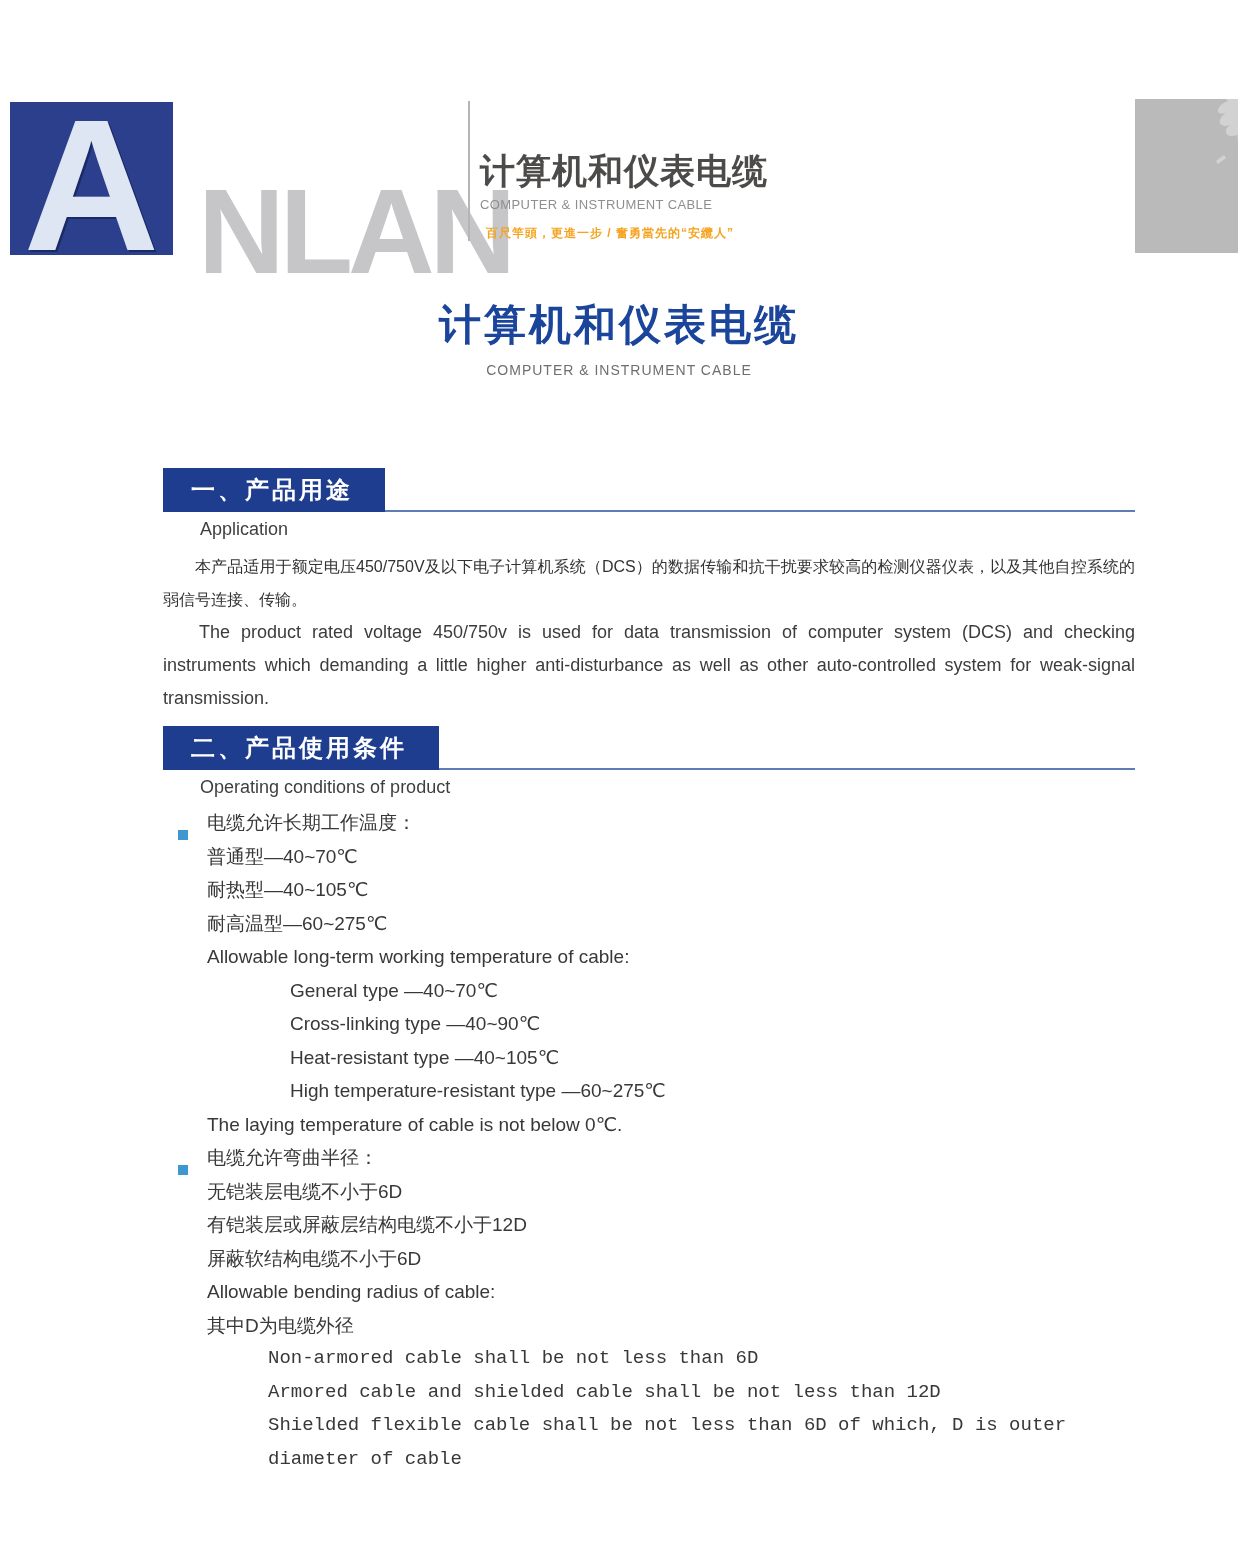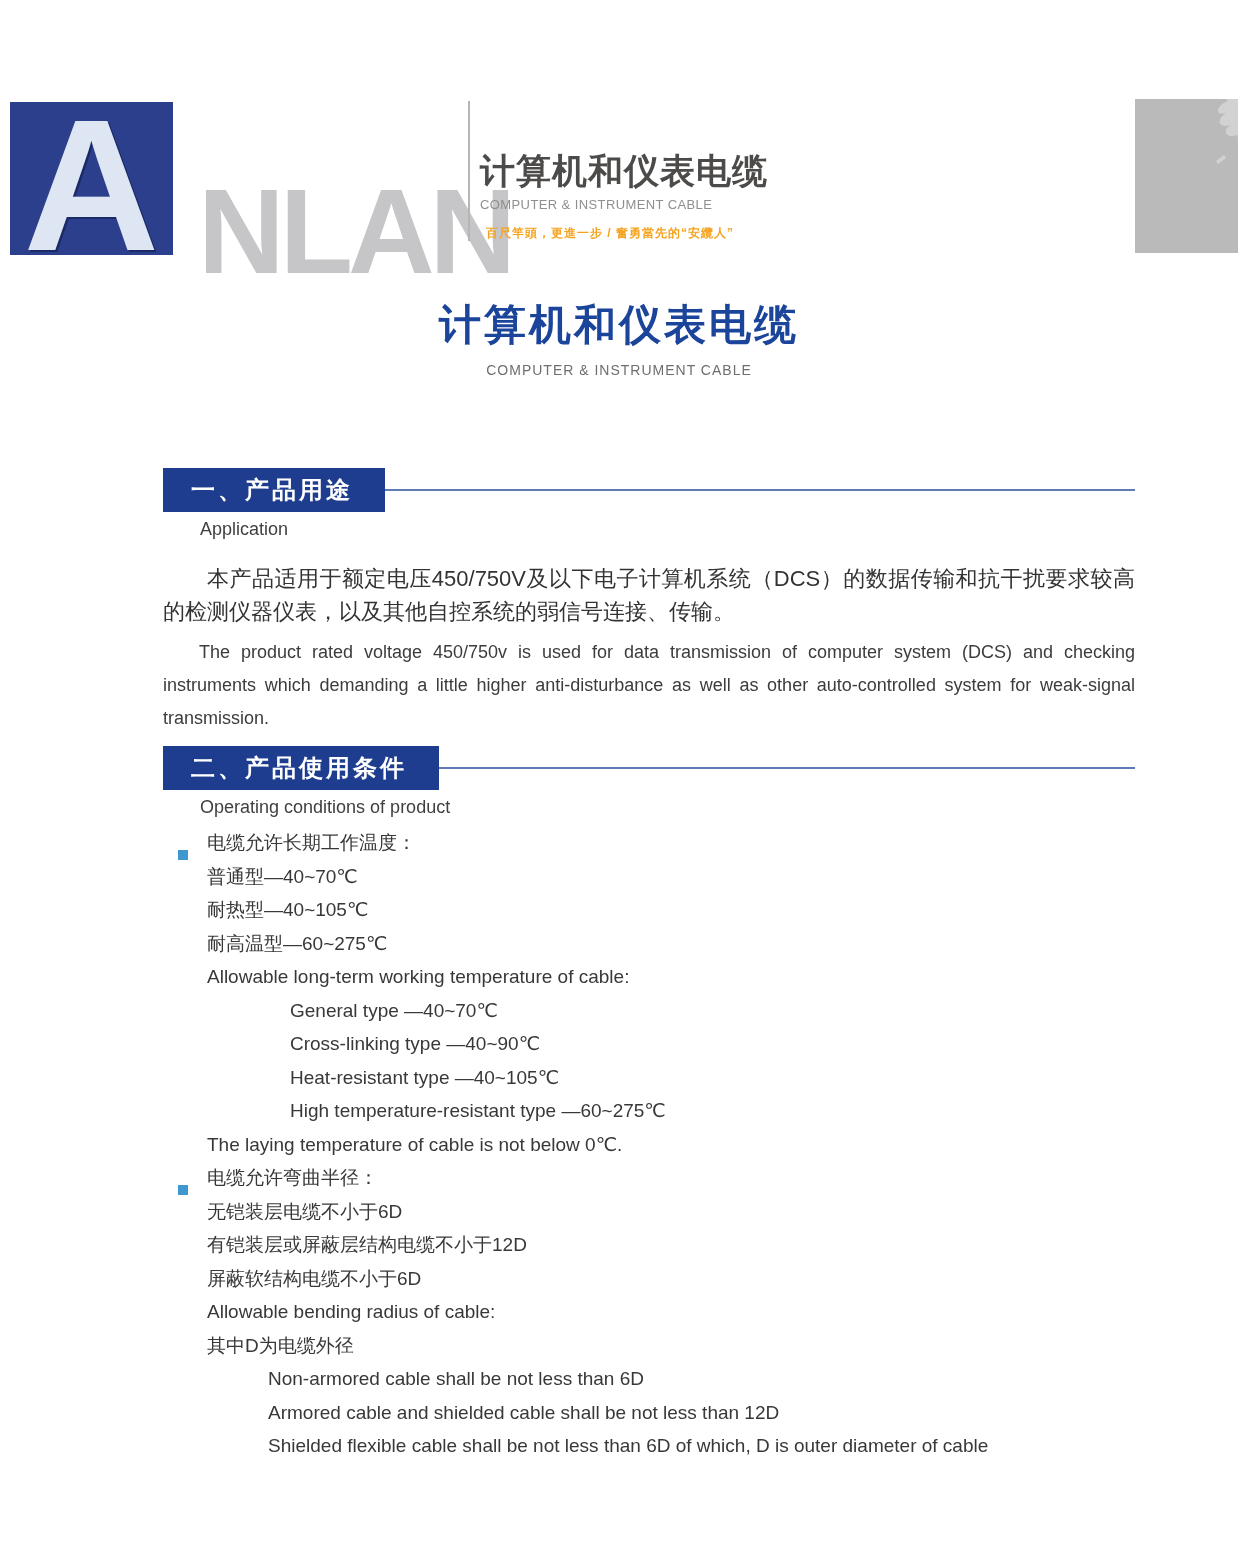--- a/index.html
+++ b/index.html
@@ -48,46 +48,46 @@
     position:absolute;left:1135px;top:99px;width:103px;height:154px;
     background:var(--photo-gray);overflow:hidden;
   }
   .photo-block svg{position:absolute;right:-8px;top:-6px;}
   
   .main-title{position:absolute;top:297px;left:0;width:100%;text-align:center;}
   .mt-zh{font-size:42px;font-weight:bold;color:var(--title-blue);letter-spacing:3px;}
   .mt-en{font-size:14px;color:#6e6e6e;margin-top:9px;letter-spacing:1px;}
   
   .content{position:absolute;left:163px;top:468px;width:972px;}
-  .sec-head{display:flex;align-items:center;height:44px;}
+  .sec-head{display:flex;align-items:flex-end;height:44px;}
   .sec-bar{
     background:var(--navy);color:#ffffff;height:44px;line-height:44px;
     font-size:24px;font-weight:bold;letter-spacing:3px;padding:0 32px 0 28px;
     white-space:nowrap;
   }
   .sec-line{flex:1;height:2px;background:var(--line-blue);}
   .sec-sub{font-size:18px;color:#3f3f3f;margin:7px 0 0 37px;}
   .para-zh{
-    margin-top:22px;font-size:22px;line-height:33px;color:#333333;
+    margin-top:10px;font-size:16px;line-height:33px;color:#333333;
     text-indent:2em;text-align:justify;
   }
   .para-en{
-    margin-top:8px;font-size:18px;line-height:33px;color:var(--text-dark);
+    font-size:18px;line-height:33px;color:var(--text-dark);
     text-indent:2em;text-align:justify;
   }
   .sec2{margin-top:11px;}
   .cond-list{margin-top:8px;font-size:19px;color:#383838;}
   .cond-item{display:flex;align-items:flex-end;line-height:33.5px;}
   .bullet{
     flex:none;width:10px;height:10px;background:var(--bullet-blue);
     margin:12px 0 0 15px;
   }
   .bullet.no-bullet{visibility:hidden;}
   .cond-text{margin-left:19px;}
-  .cond-item.indent-1 .cond-text{margin-left:80px;}
+  .cond-item.indent-1 .cond-text{margin-left:80px;font-family:Liberation Mono, monospace;}
   .cond-item.indent-2 .cond-text{margin-left:102px;}
 </style>
 </head>
 <body>
 
 <div class="logo-square">
   <span class="logo-a">A</span>
 </div>
 <span class="logo-rest">NLAN</span>
 

